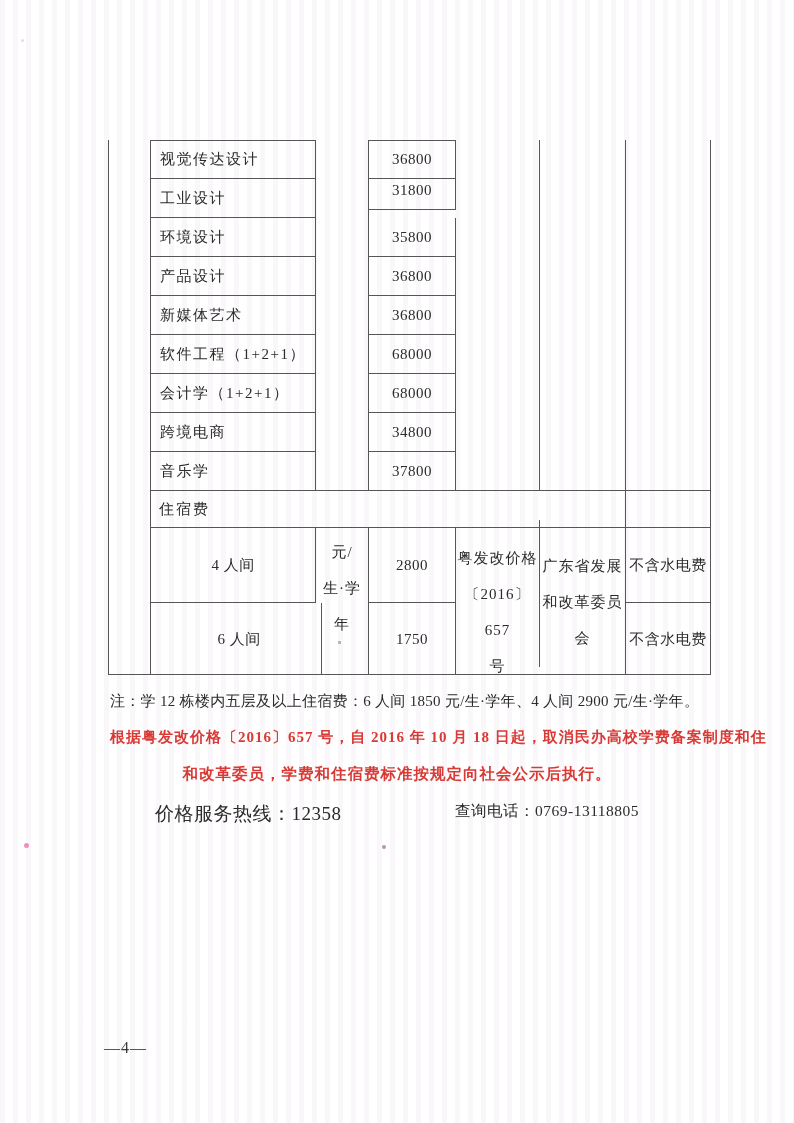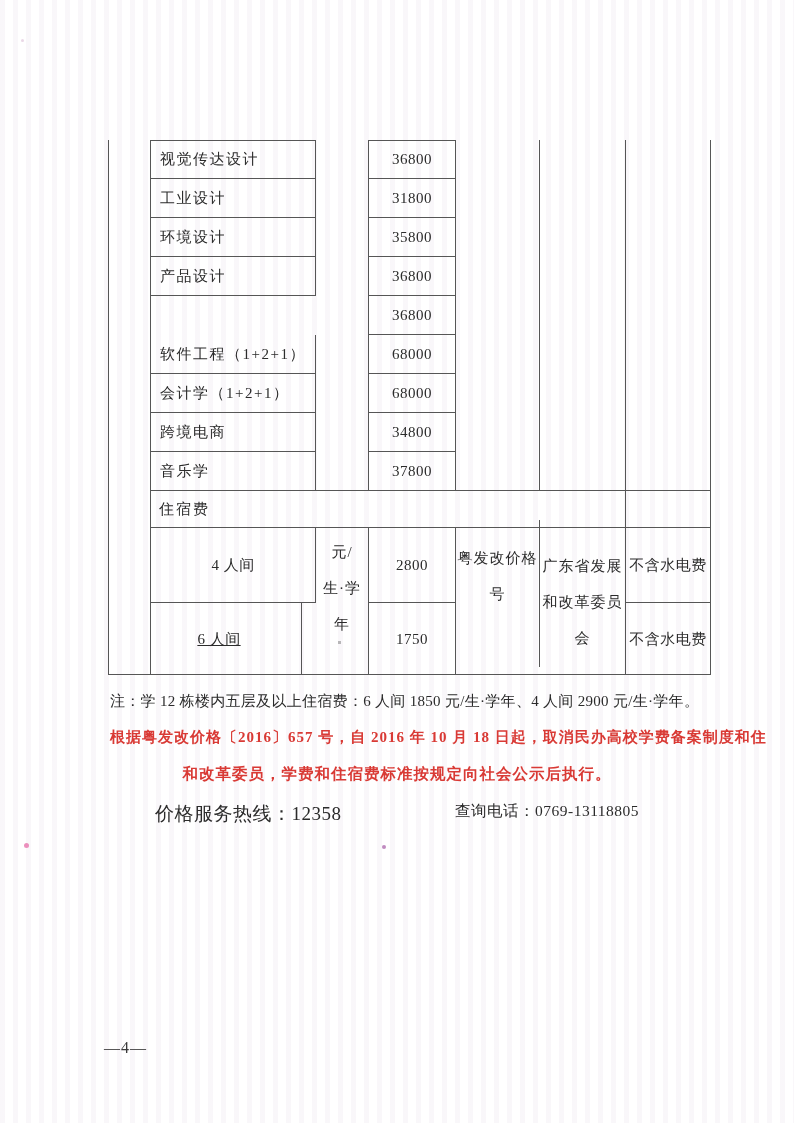--- a/index.html
+++ b/index.html
@@ -95,58 +95,60 @@
 <div class="page">
 
   <div class="fee-table">
 
     <div class="cell br" style="left:0;top:0;width:42px;height:535px;"></div>
 
     <div class="cell br bb bt major-cell" style="left:42px;top:0px;width:165px;height:39px;">视觉传达设计</div>
     <div class="cell br bb major-cell" style="left:42px;top:39px;width:165px;height:39px;">工业设计</div>
     <div class="cell br bb major-cell" style="left:42px;top:78px;width:165px;height:39px;">环境设计</div>
     <div class="cell br bb major-cell" style="left:42px;top:117px;width:165px;height:39px;">产品设计</div>
+    <div class="cell br bb major-cell" style="left:42px;top:156px;width:165px;height:39px;">新媒体艺术</div>
     <div class="cell br bb major-cell" style="left:42px;top:195px;width:165px;height:39px;">软件工程（1+2+1）</div>
     <div class="cell br bb major-cell" style="left:42px;top:234px;width:165px;height:39px;">会计学（1+2+1）</div>
     <div class="cell br bb major-cell" style="left:42px;top:273px;width:165px;height:39px;">跨境电商</div>
     <div class="cell br bb major-cell" style="left:42px;top:312px;width:165px;height:39px;text-align:center;">音乐学</div>
 
     <div class="cell br bb" style="left:207px;top:0;width:53px;height:351px;"></div>
 
     <div class="cell br bb bt fee-val" style="left:260px;top:0px;width:87px;height:39px;">36800</div>
-    <div class="cell br bb fee-val" style="left:260px;top:39px;width:87px;height:39px;">31800</div>
+    <div class="cell br bb fee-val" style="left:260px;top:31px;width:87px;height:39px;">31800</div>
     <div class="cell br bb fee-val" style="left:260px;top:78px;width:87px;height:39px;">35800</div>
     <div class="cell br bb fee-val" style="left:260px;top:117px;width:87px;height:39px;">36800</div>
     <div class="cell br bb fee-val" style="left:260px;top:156px;width:87px;height:39px;">36800</div>
     <div class="cell br bb fee-val" style="left:260px;top:195px;width:87px;height:39px;">68000</div>
     <div class="cell br bb fee-val" style="left:260px;top:234px;width:87px;height:39px;">68000</div>
     <div class="cell br bb fee-val" style="left:260px;top:273px;width:87px;height:39px;">34800</div>
     <div class="cell br bb fee-val" style="left:260px;top:312px;width:87px;height:39px;">37800</div>
 
     <div class="cell br bb" style="left:347px;top:0;width:84px;height:351px;"></div>
     <div class="cell br bb" style="left:431px;top:0;width:86px;height:351px;"></div>
     <div class="cell br bb" style="left:517px;top:0;width:85px;height:351px;"></div>
 
     <div class="cell br bb accom-header" style="left:42px;top:351px;width:475px;height:37px;">住宿费</div>
     <div class="cell br bb" style="left:517px;top:351px;width:85px;height:37px;"></div>
 
     <div class="cell br bb fee-val" style="left:42px;top:388px;width:165px;height:75px;">4 人间</div>
-    <div class="cell br fee-val" style="left:28px;top:463px;width:165px;height:72px;text-decoration:underline;">6 人间</div>
+    <div class="cell br fee-val" style="left:48px;top:463px;width:165px;height:72px;">6 人间</div>
 
     <div class="cell br stack unit-stack" style="left:207px;top:388px;width:53px;height:147px;">
       <span>元/</span>
       <span>生·学</span>
       <span>年</span>
     </div>
 
     <div class="cell br bb fee-val" style="left:260px;top:388px;width:87px;height:75px;">2800</div>
     <div class="cell br fee-val" style="left:260px;top:463px;width:87px;height:72px;">1750</div>
 
     <div class="cell br stack basis-stack" style="left:347px;top:380px;width:84px;height:147px;">
       <span>粤发改价格</span>
+      <span>〔2016〕657</span>
       <span>号</span>
     </div>
 
     <div class="cell br stack auth-stack" style="left:431px;top:388px;width:86px;height:147px;">
       <span>广东省发展</span>
       <span>和改革委员</span>
       <span>会</span>
     </div>
 
     <div class="cell br bb fee-val" style="left:517px;top:388px;width:85px;height:75px;">不含水电费</div>

